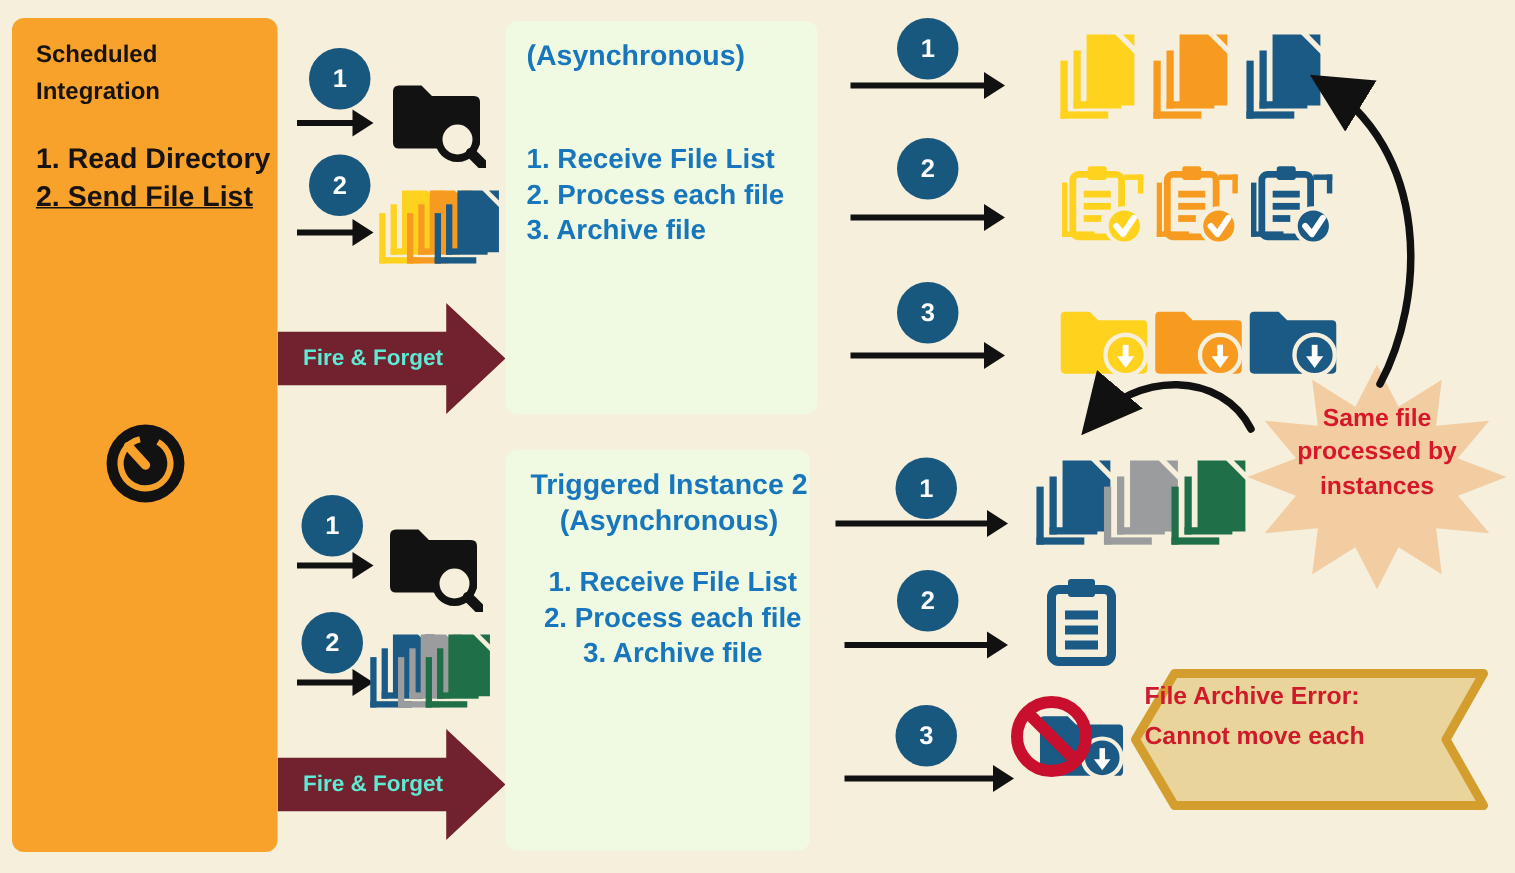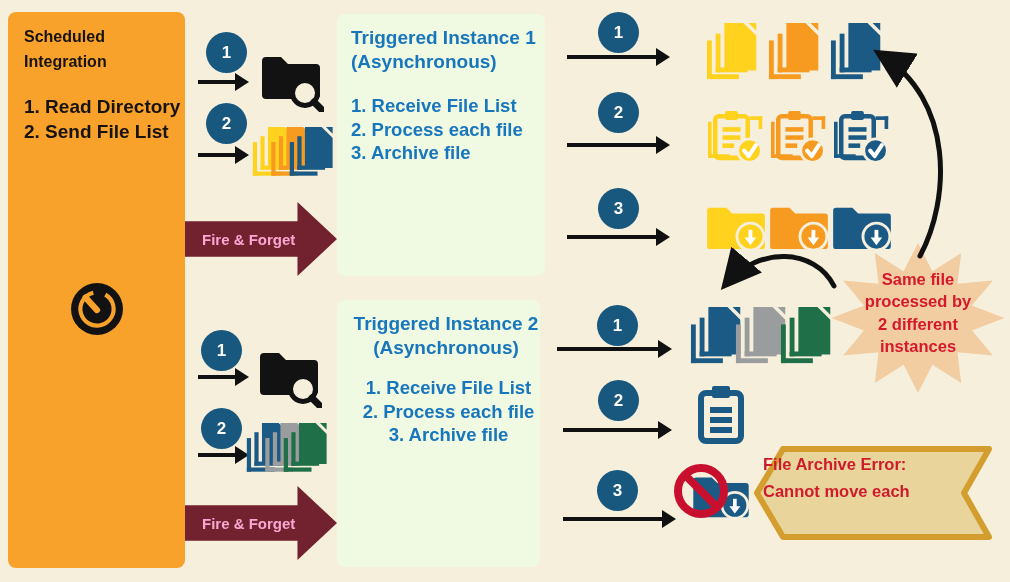--- a/index.html
+++ b/index.html
@@ -22,21 +22,21 @@
   
   .marker{position:absolute;width:41px;height:41px;border-radius:50%;
     background:#18587E;color:#FDFDFD;font-weight:bold;font-size:17px;
     display:flex;align-items:center;justify-content:center;}
   .harrow{position:absolute;height:4px;background:#111;}
   .harrow::after{content:'';position:absolute;right:-13px;top:-7px;width:0;height:0;
     border-left:14px solid #111;border-top:9px solid transparent;border-bottom:9px solid transparent;}
   .ff-arrow{position:absolute;width:152px;height:74px;background:#72222E;
     clip-path:polygon(0 26%,74% 26%,74% 0,100% 50%,74% 100%,74% 74%,0 74%);}
   .ff-label{position:absolute;left:17px;top:50%;transform:translateY(-50%);
-    color:#f9a8d4;font-size:15px;font-weight:bold;white-space:nowrap;text-align:center;}
+    color:#5eead4;font-size:15px;font-weight:bold;white-space:nowrap;text-align:center;}
   
   .starburst{position:absolute;left:828px;top:240px;width:180px;height:156px;}
   .star-text{position:absolute;left:0;top:28px;width:100%;text-align:center;
     font-size:16.5px;font-weight:bold;color:#D6182B;line-height:22.3px;}
   .banner{position:absolute;left:753px;top:444px;width:240px;height:98px;}
   .banner-text{position:absolute;left:10px;top:7px;width:220px;text-align:left;
     font-size:16.5px;font-weight:bold;color:#CE1B2B;line-height:26.5px;}
   .overlay{position:absolute;left:0;top:0;width:1010px;height:582px;pointer-events:none;}
   .icon{position:absolute;}
   
@@ -44,21 +44,21 @@
   .c-gray{fill:#9A9C9E}.c-green{fill:#1F7048}.c-ink{fill:#121212}
 </style>
 </head>
 <body>
 
 <div class="stage">
 
   <div class="sched-panel">
     <div class="sched-title">Scheduled Integration</div>
     <div class="sched-step" style="top:84px;">1. Read Directory</div>
-    <div class="sched-step" style="top:109px;">2. Send File List</div>
+    <div class="sched-step" style="top:109px;text-decoration:underline;">2. Send File List</div>
     <svg class="icon" style="left:62px;top:270px;" width="54" height="54" viewBox="0 0 52 52">
       <circle cx="26" cy="26" r="25" fill="#121212"></circle>
       <circle cx="26" cy="26" r="16" fill="none" stroke="#F9A22B" stroke-width="4" stroke-dasharray="88 13" transform="rotate(-60 26 26)"></circle>
       <line x1="26" y1="27" x2="15" y2="15" stroke="#F9A22B" stroke-width="6" stroke-linecap="round"></line>
     </svg>
   </div>
 
   <div class="marker" style="left:206px;top:32px;">1</div>
   <div class="harrow" style="left:198px;top:80px;width:38px;"></div>
   <svg class="icon" style="left:260px;top:52px;" width="64" height="60" viewBox="0 0 64 60">
@@ -96,21 +96,20 @@
       <line x1="39" y1="-1" x2="55" y2="15" stroke="#F6EFDC" stroke-width="3"></line>
       <polygon class="c-blue" points="44,1 52,1 52,9"></polygon>
     </g>
   </svg>
   <div class="ff-arrow" style="left:185px;top:202px;">
     <span class="ff-label">Fire &amp; Forget</span>
   </div>
 
   <div class="inst-box" style="left:337px;top:14px;width:208px;height:262px;">
     <div class="inst-title">
-      <div>Triggered Instance 1</div>
       <div>(Asynchronous)</div>
     </div>
     <div class="inst-steps" style="top:80px;">
       <div>1. Receive File List</div>
       <div>2. Process each file</div>
       <div>3. Archive file</div>
     </div>
   </div>
 
   <div class="marker" style="left:598px;top:12px;">1</div>
@@ -317,21 +316,20 @@
     </svg>
   </div>
 
   <div class="starburst">
     <svg width="180" height="156" viewBox="0 0 100 100" preserveAspectRatio="none">
       <polygon fill="#F2CDA2" points="50,2 58,20 74,8.4 71.9,28.1 91.6,26 79.9,42 98,50 80,58 91.6,74 71.9,71.9 74,91.6 58,80 50,98 42,80 26,91.6 28.1,71.9 8.4,74 20,58 2,50 20,42 8.4,26 28.1,28.1 26,8.4 42,20"></polygon>
     </svg>
     <div class="star-text">
       <div>Same file</div>
       <div>processed by</div>
-      <div>2 different</div>
       <div>instances</div>
     </div>
   </div>
 
   <div class="banner">
     <svg width="240" height="98" viewBox="0 0 240 98">
       <polygon points="4,49 30,5 236,5 211,49 236,93 30,93" fill="#E9D49B" stroke="#D39E2E" stroke-width="6" stroke-linejoin="round"></polygon>
     </svg>
     <div class="banner-text">
       <div>File Archive Error:</div>

